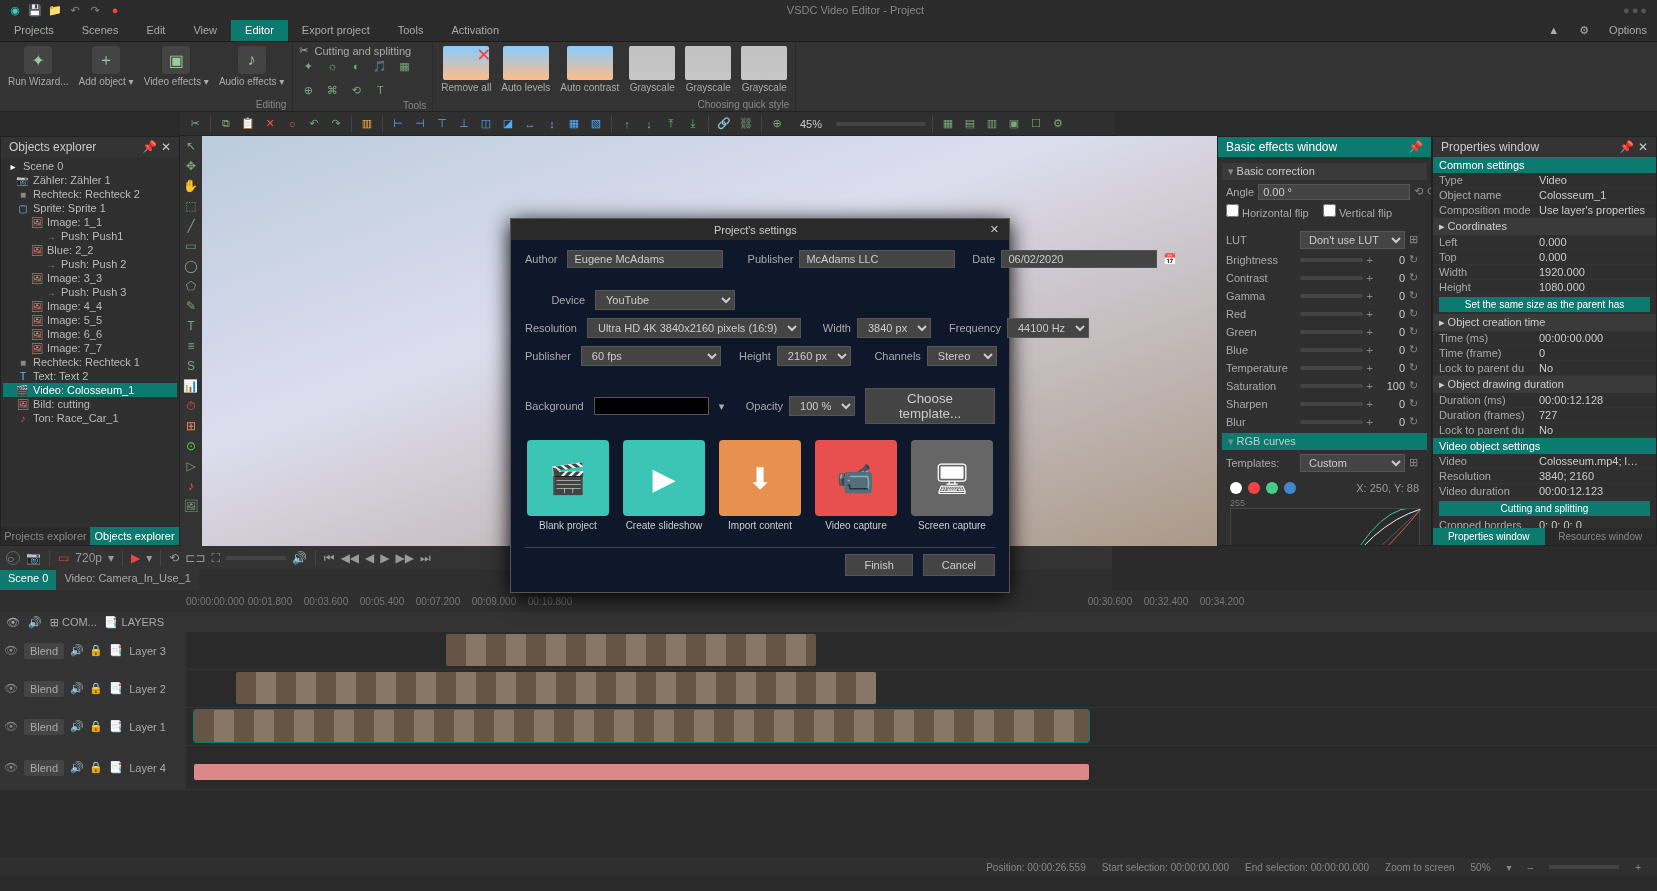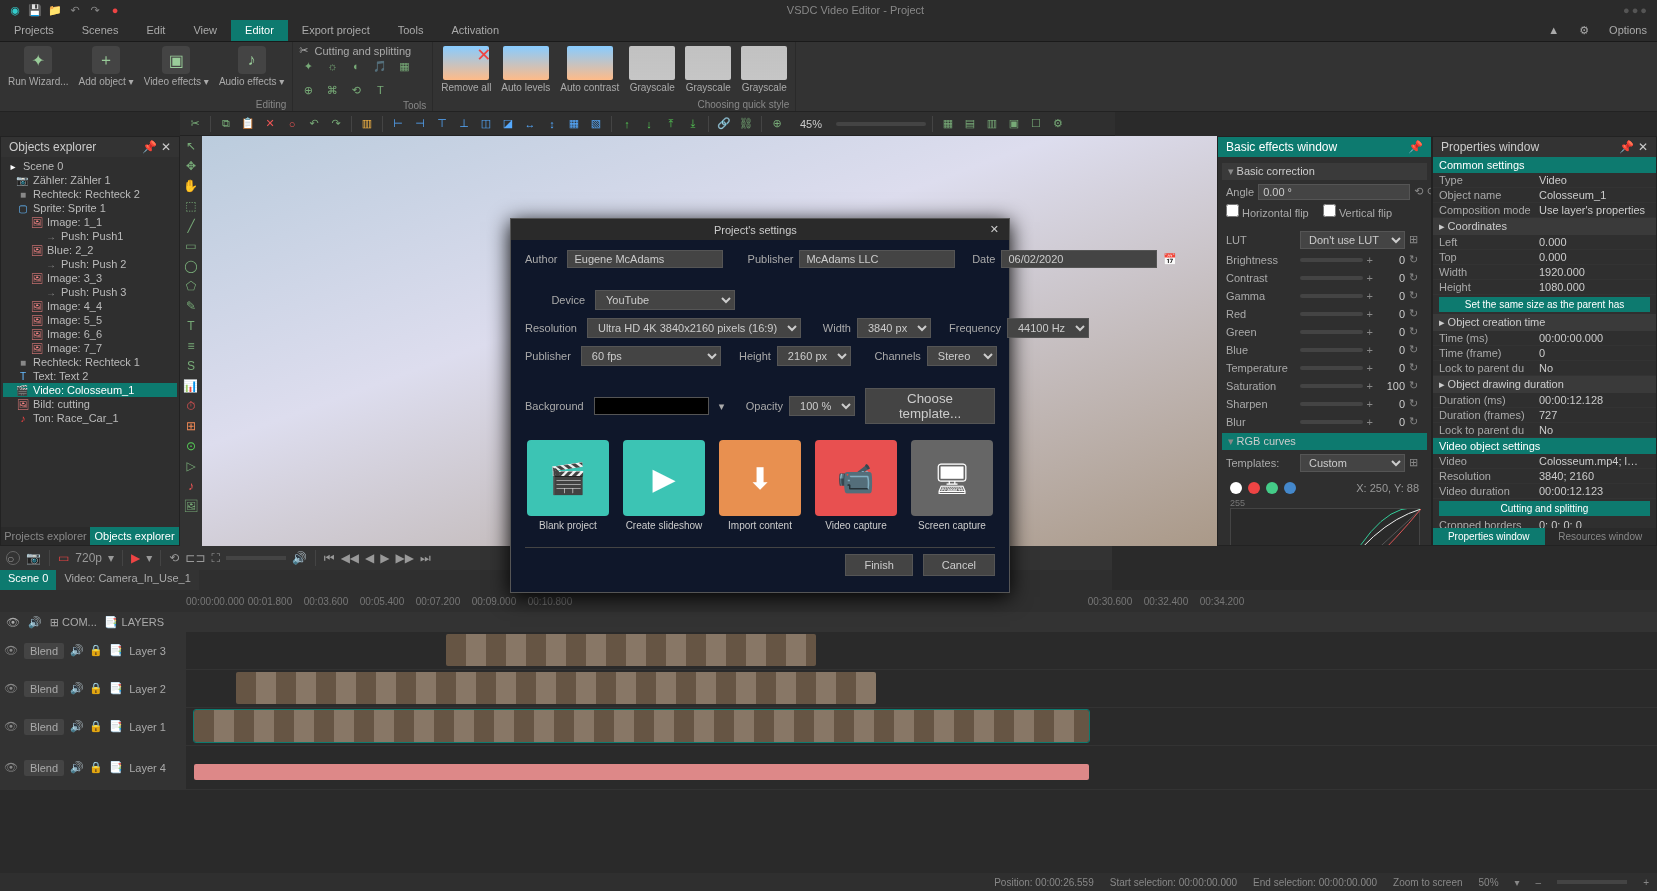--- a/index.html
+++ b/index.html
@@ -79,21 +79,21 @@
 .tl-tools{height:20px;background:#333;display:flex;align-items:center;padding:0 6px;gap:8px;font-size:11px; color:#aaa}
 .tracks{display:flex;flex-direction:column}
 .track{height:38px;display:flex;border-bottom:1px solid #333}
 .track-hdr{width:186px;background:#333;display:flex;align-items:center;padding:0 4px;gap:6px}
 .track-hdr .eye{color:#888;cursor:pointer}
 .track-hdr .btn{background:#444;padding:2px 6px;border-radius:2px}
 .track-content{flex:1;background:#2a2a2a;position:relative}
 .clip{position:absolute;top:2px;height:32px;border-radius:2px}
 .wave{background:#d88;}
 .vid{background:repeating-linear-gradient(90deg,#654 0 20px,#876 20px 40px);}
-.statusbar{position:absolute;bottom:0;left:0;right:0;height:18px;background:#2f2f2f;display:flex;align-items:center;padding:0 8px;gap:16px;font-size:10px;color:#888;justify-content:flex-end}
+.statusbar{position:absolute;bottom:15px;left:0;right:0;height:18px;background:#2f2f2f;display:flex;align-items:center;padding:0 16px;gap:16px;font-size:10px;color:#888;justify-content:flex-end}
 
 
 .dlg{position:absolute;left:510px;top:218px;width:500px;background:#0f172a;border:1px solid #555;box-shadow:0 4px 20px #000; z-index:10;}
 .dlg-hdr{background:#2a2a2a;padding:4px 10px;display:flex;justify-content:space-between;align-items:center}
 .dlg-body{padding:10px 14px;display:flex;flex-direction:column;gap:8px}
 .dlg-row{display:flex;align-items:center;gap:10px}
 .dlg-row label{width:60px;text-align:right;color:#aaa}
 .dlg-row input,.dlg-row select{background:#444;border:1px solid #555;color:#ccc;padding:2px 6px;flex:1;font-size:11px}
 .dlg-row .half{flex:1;display:flex;align-items:center;gap:6px}
 .dlg-templates{display:flex;gap:10px;padding:8px 0}

